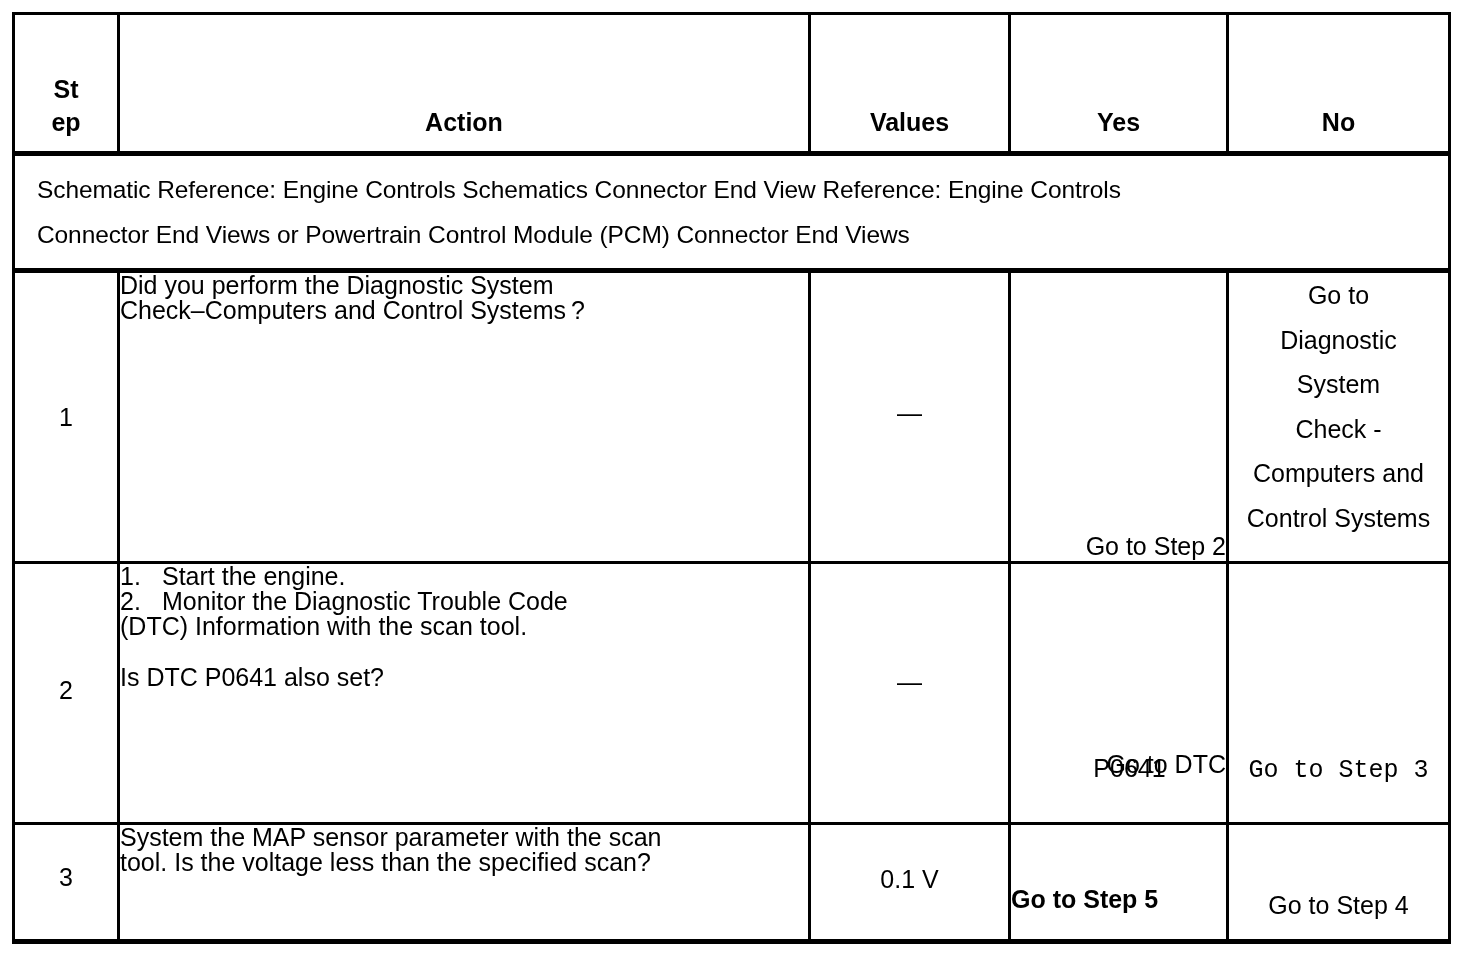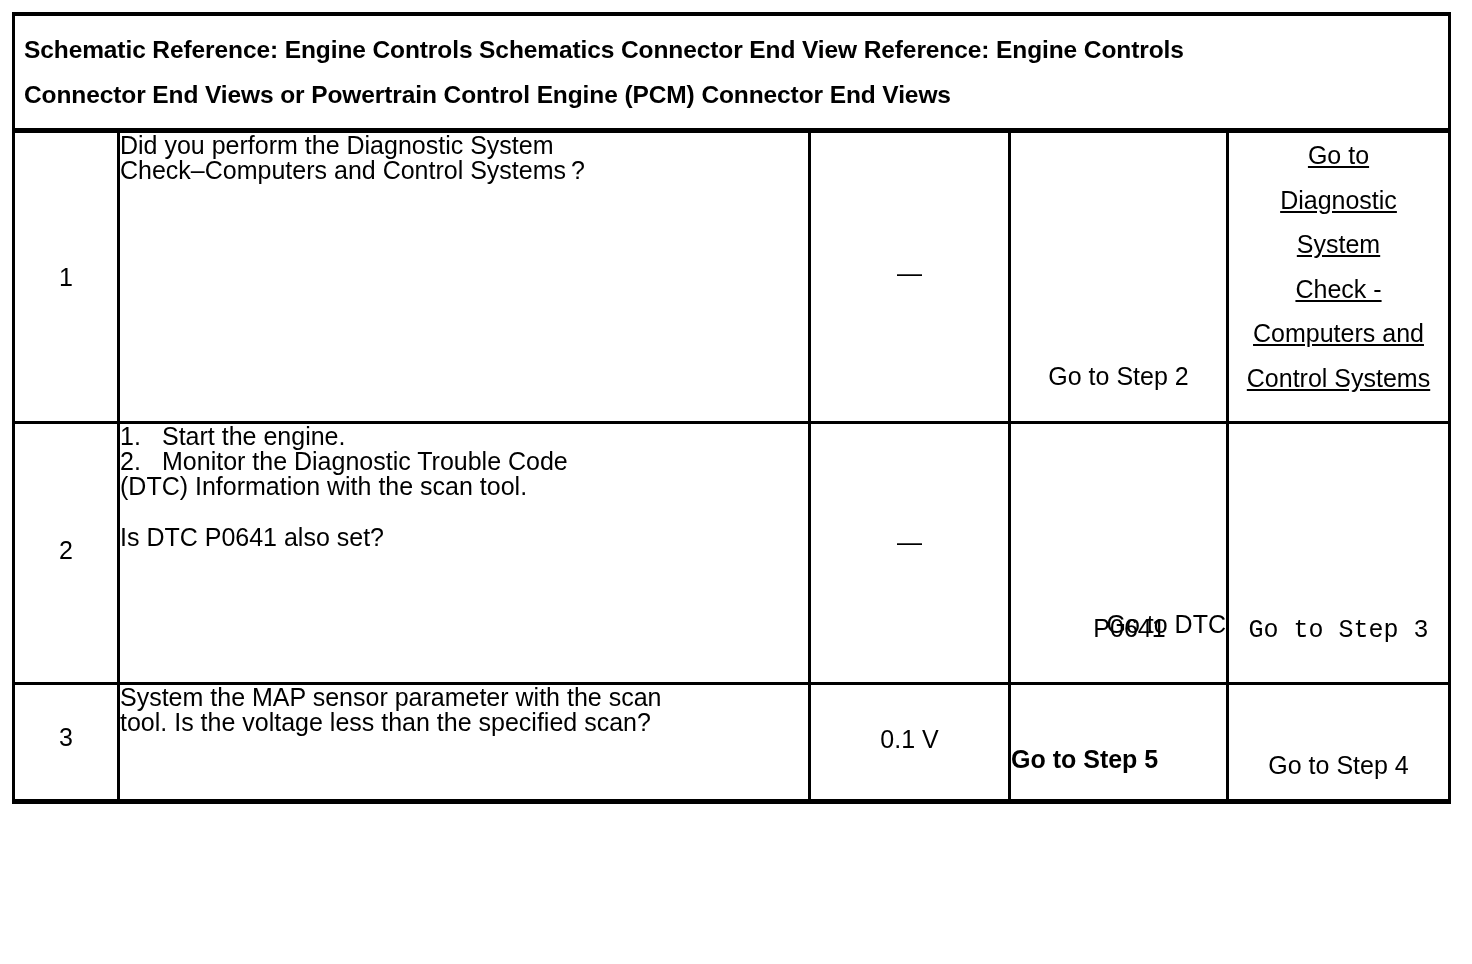--- a/index.html
+++ b/index.html
@@ -67,24 +67,24 @@
   }
 
   
   tr.banner td {
     height: 112px;
     vertical-align: middle;
     border-bottom-width: 5px;
     border-top-width: 4px;
   }
   .banner-inner {
-    font-weight: bold;
+    font-weight: normal;
     font-size: 24.5px;
     line-height: 1.85;
-    padding: 8px 0 8px 9px;
+    padding: 8px 0 8px 22px;
     letter-spacing: -0.1px;
   }
 
   
   td.step-cell {
     text-align: center;
     font-size: 25px;
   }
   td.action-cell {
     font-size: 25px;
@@ -114,28 +114,27 @@
   .r1-values span {
     position: absolute;
     left: 0; right: 0;
     top: 126px;
     text-align: center;
   }
   .r1-yes { position: relative; }
   .r1-yes span {
     position: absolute;
     left: 0; right: 0;
-    bottom: 30px;
-    text-align: center;
+    bottom: 0;
+    text-align: right;
   }
   .r1-no {
     padding-top: 18px;
     line-height: 1.78;
     text-align: center;
-    text-decoration: underline;
   }
 
   
   tr.r2 td { height: 258px; }
   .r2-step { position: relative; }
   .r2-step span {
     position: absolute;
     left: 0; right: 0;
     top: 112px;
     text-align: center;
@@ -230,26 +229,46 @@
   <table class="diag">
     <colgroup>
       <col class="c-step">
       <col class="c-action">
       <col class="c-values">
       <col class="c-yes">
       <col class="c-no">
     </colgroup>
 
     <tbody>
+        <tr class="head">
+      <td>
+        <div class="head-step">
+          <span class="line">St</span>
+          <span class="line">ep</span>
+        </div>
+      </td>
+      <td>
+        <div class="head-inner">Action</div>
+      </td>
+      <td>
+        <div class="head-inner">Values</div>
+      </td>
+      <td>
+        <div class="head-inner">Yes</div>
+      </td>
+      <td>
+        <div class="head-inner">No</div>
+      </td>
+    </tr>
 
     <tr class="banner">
       <td colspan="5">
         <div class="banner-inner">
           <span class="line">Schematic Reference: Engine Controls Schematics Connector End View Reference: Engine Controls</span>
-          <span class="line">Connector End Views or Powertrain Control Engine (PCM) Connector End Views</span>
+          <span class="line">Connector End Views or Powertrain Control Module (PCM) Connector End Views</span>
         </div>
       </td>
     </tr>
 
     <tr class="r1">
       <td class="step-cell r1-step">
         <span>1</span>
       </td>
       <td class="action-cell r1-action">
         <span class="line">Did you perform the Diagnostic System</span>

